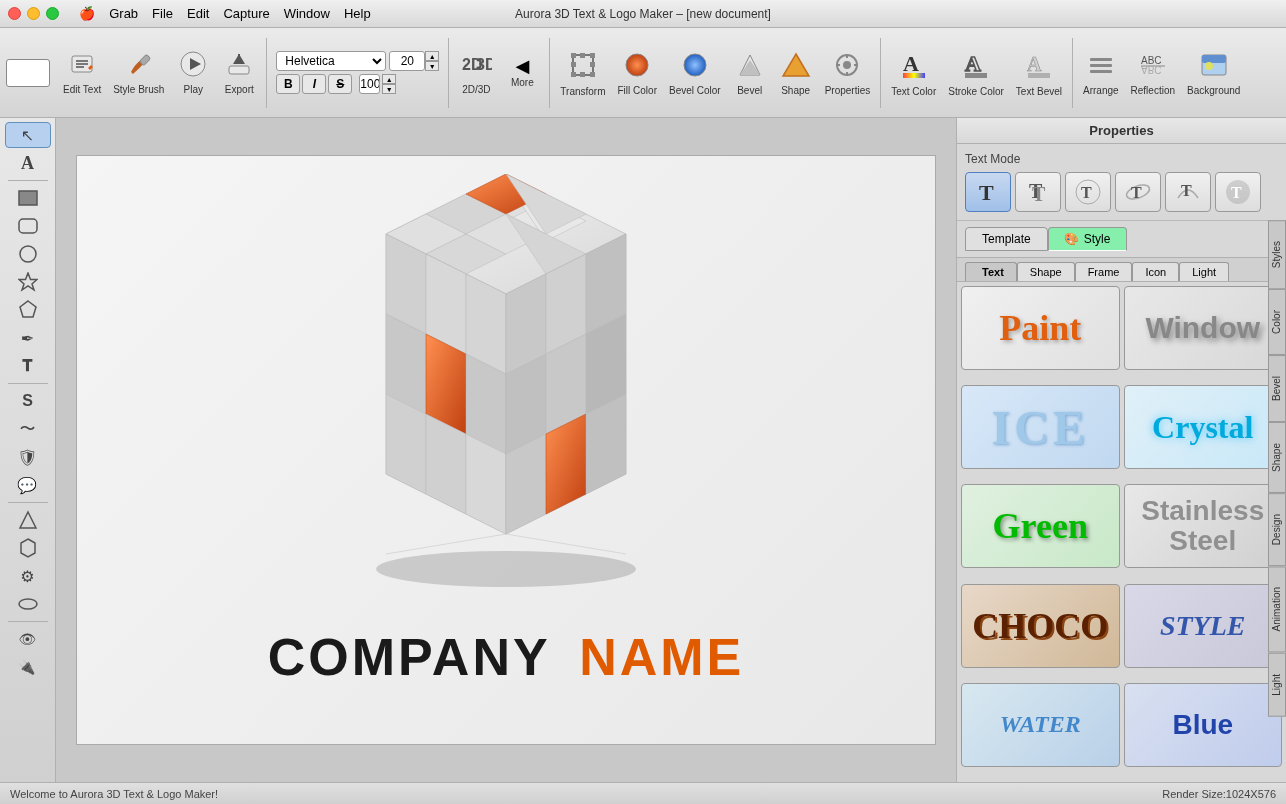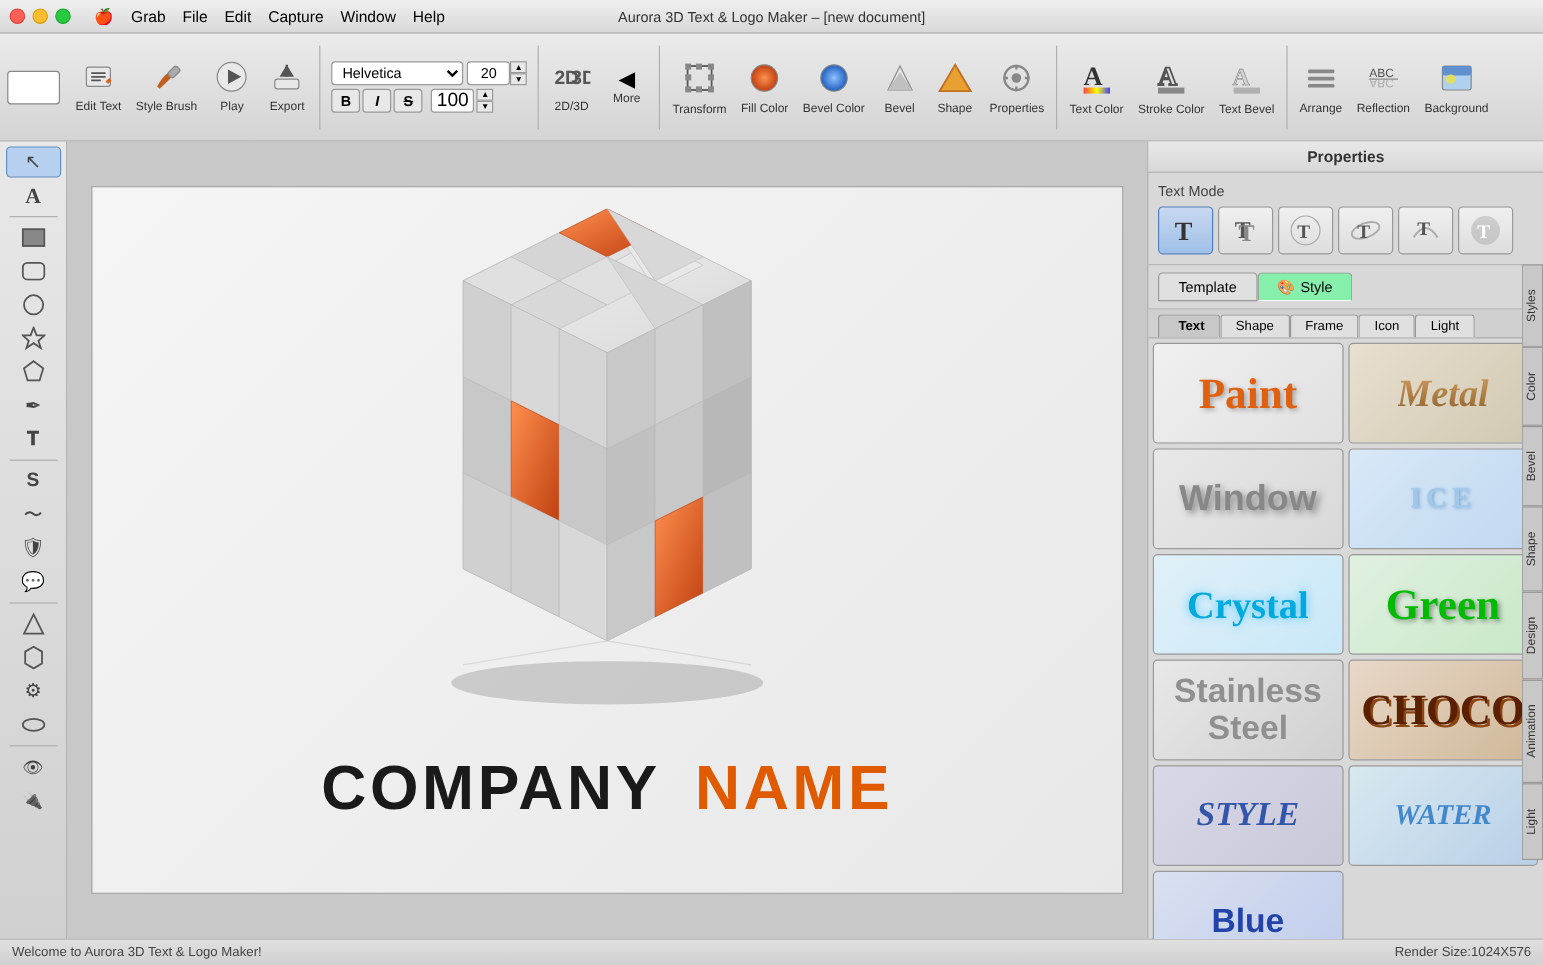--- a/index.html
+++ b/index.html
@@ -72,21 +72,21 @@
     }
     .font-style-btns { display: flex; gap: 2px; }
     .fs-btn {
       width: 24px; height: 20px; border: 1px solid #999;
       border-radius: 3px; background: #e8e8e8; cursor: pointer;
       font-size: 12px; font-weight: bold; display: flex;
       align-items: center; justify-content: center;
     }
     .font-size-row { display: flex; align-items: center; gap: 2px; }
     .font-size-100 {
-      width: 36px; height: 20px; font-size: 16px;
+      width: 21px; height: 20px; font-size: 12px;
       border: 1px solid #999; border-radius: 3px;
       text-align: center; background: white;
     }
 
     
     .color-swatch {
       width: 44px; height: 28px;
       border: 1px solid #888;
       border-radius: 3px;
       background: white;
@@ -224,21 +224,21 @@
       height: 84px; border: 1px solid #999; border-radius: 4px;
       background: linear-gradient(135deg, #f0f0f0, #e0e0e0);
       display: flex; align-items: center; justify-content: center;
       cursor: pointer; overflow: hidden; position: relative;
     }
 
     
     .paint-text { font-size: 36px; font-weight: bold; color: #e06010; font-family: Impact; text-shadow: 2px 2px 4px rgba(0,0,0,0.3); }
     .metal-text { font-size: 32px; font-style: italic; font-weight: bold; background: linear-gradient(to bottom, #d4a060, #8a6030); -webkit-background-clip: text; -webkit-text-fill-color: transparent; font-family: Georgia; }
     .sector-text { font-size: 30px; font-weight: bold; color: #888; text-shadow: 3px 3px 6px rgba(0,0,0,0.4); font-family: Arial; }
-    .ice-text { font-size: 24px; font-weight: bold; color: #a0c8e8; text-shadow: 1px 1px 3px rgba(100,150,200,0.8); font-family: Impact; letter-spacing: 4px; }
+    .ice-text { font-size: 48px; font-weight: bold; color: #a0c8e8; text-shadow: 1px 1px 3px rgba(100,150,200,0.8); font-family: Impact; letter-spacing: 4px; }
     .stone-text { font-size: 30px; font-weight: bold; color: #c0a080; text-decoration: line-through; font-family: Arial; }
     .crystal-text { font-size: 32px; font-weight: bold; color: #00aadd; font-family: Impact; text-shadow: 0 0 8px rgba(0,180,255,0.6); }
     .green-text { font-size: 36px; font-weight: bold; color: #00bb00; font-family: Impact; text-shadow: 2px 2px 4px rgba(0,0,0,0.4); }
     .steel-text { font-size: 28px; font-weight: bold; color: #909090; font-family: Arial; line-height: 1.1; text-align: center; }
     .choco-text { font-size: 36px; font-weight: bold; color: #5a2000; font-family: Impact; text-shadow: 2px 2px 0 #8b4513; }
     .style-a-text { font-size: 30px; font-style: italic; font-weight: bold; color: #4466aa; font-family: Georgia; }
     .water-text { font-size: 32px; font-weight: bold; color: #4488cc; font-family: Impact; font-style: italic; }
     .blue-text { font-size: 32px; font-weight: bold; color: #2244aa; font-family: Arial; }
     .side-tab {
       width: 18px; padding: 20px 2px; background: #c8c8c8;
@@ -769,23 +769,20 @@
       <button class="sub-tab">Icon</button>
       <button class="sub-tab">Light</button>
     </div>
 
     <div class="style-grid">
 
       <div class="style-item" style="background:linear-gradient(135deg,#f0f0f0,#e0e0e0);">
         <span class="paint-text">Paint</span>
       </div>
 
-      <div class="style-item" style="background:linear-gradient(135deg,#e8e0d0,#d0c8b0);">
-        <span class="metal-text">Metal</span>
-      </div>
 
       <div class="style-item" style="background:linear-gradient(135deg,#e8e8e8,#d8d8d8);">
         <span class="sector-text">Window</span>
       </div>
 
       <div class="style-item" style="background:linear-gradient(135deg,#d8e8f8,#c0d8f0);">
         <span class="ice-text">ICE</span>
       </div>
 
 

